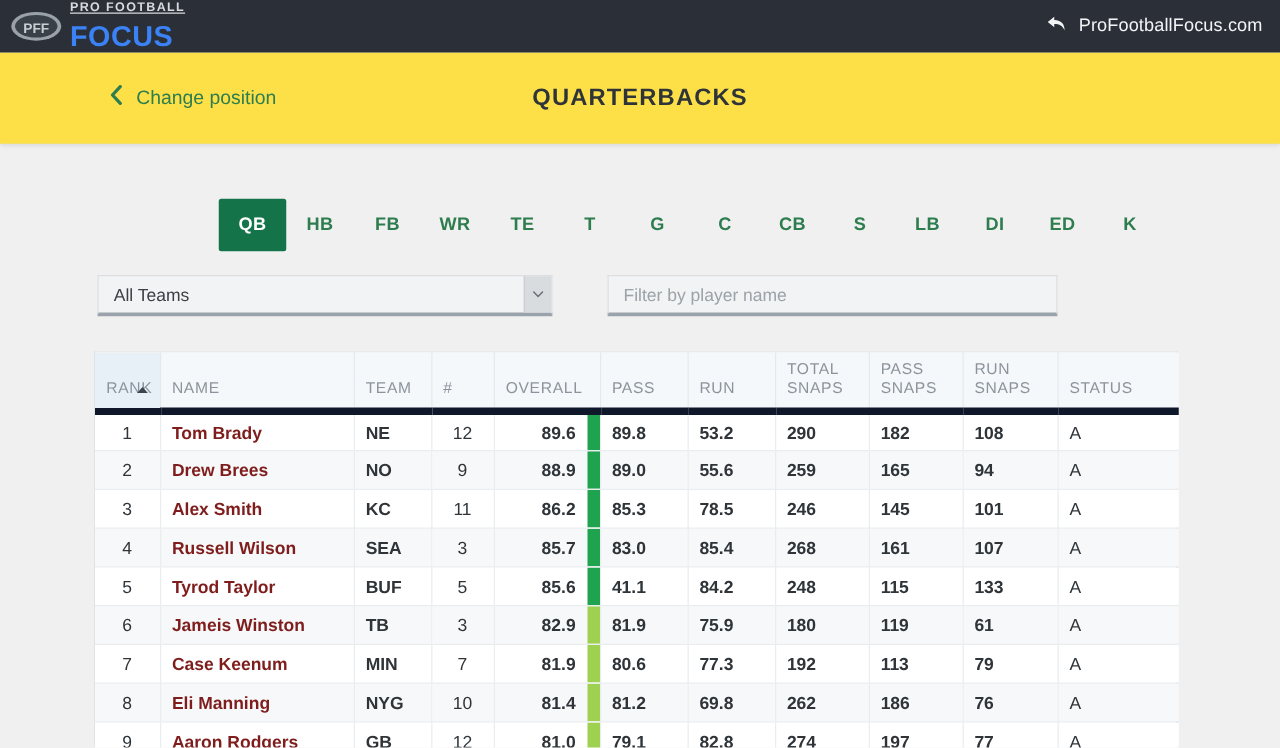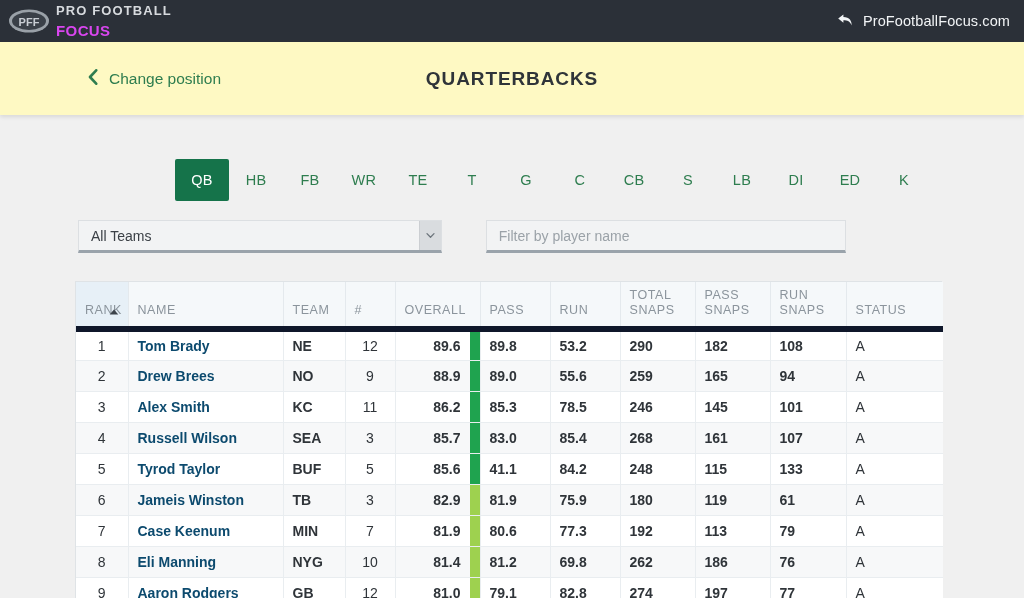--- a/index.html
+++ b/index.html
@@ -24,37 +24,38 @@
     position: relative;
     z-index: 5;
   }
   .logo { display: flex; align-items: center; gap: 6px; }
   .logo-mark {
     width: 42px; height: 26px;
     display: flex; align-items: center; justify-content: center;
   }
   .logo-text { display: flex; flex-direction: column; line-height: 1; }
   .logo-text .l1 {
-    font-size: 13px; font-weight: bold; letter-spacing: 1.1px;
+    font-size: 10px; font-weight: bold; letter-spacing: 1.1px;
     color: #d7dade;
+    text-decoration: underline;
   }
   .logo-text .l2 {
-    font-size: 15px; font-weight: bold; letter-spacing: 0.4px;
-    color: #d946ef; margin-top: 6px;
+    font-size: 23px; font-weight: bold; letter-spacing: 0.4px;
+    color: #3b82f6; margin-top: 6px;
   }
   .site-link {
     display: flex; align-items: center; gap: 9px;
     color: #f2f4f6; font-size: 14.5px; letter-spacing: .1px;
   }
   .back-arrow { display: block; }
 
   
   .subheader {
     height: 73px;
-    background: #fef9c3;
+    background: #fde047;
     box-shadow: 0 2px 4px rgba(0,0,0,0.10);
     position: relative;
     z-index: 4;
     display: flex;
     align-items: center;
   }
   .change-position {
     position: absolute;
     left: 88px;
     display: flex; align-items: center; gap: 11px;
@@ -80,21 +81,21 @@
     align-items: stretch;
     margin: 44px 0 0 175px;
     height: 42px;
     width: 682px;
   }
   .tab {
     min-width: 54px;
     padding: 0 12px;
     display: flex; align-items: center; justify-content: center;
     font-size: 14.5px;
-    font-weight: normal;
+    font-weight: bold;
     color: #2e7d4f;
     cursor: pointer;
     letter-spacing: .3px;
   }
   .tab.active {
     background: #15734a;
     color: #ffffff;
     border-radius: 2px;
   }
 
@@ -187,21 +188,21 @@
     font-size: 14px;
     color: #2f3439;
     white-space: nowrap;
     overflow: hidden;
   }
   tbody td:last-child { border-right: none; }
   tbody tr:nth-child(even) { background: #f7f8f9; }
   tbody tr:nth-child(odd)  { background: #ffffff; }
 
   td.rank { text-align: center; color: #2f3439; }
-  td.name a { color: #0c4a6e; font-weight: bold; text-decoration: none; cursor: pointer; }
+  td.name a { color: #7f1d1d; font-weight: bold; text-decoration: none; cursor: pointer; }
   td.team, td.status { text-align: left; font-weight: bold; }
   td.status { font-weight: normal; }
   td.num { font-weight: bold; }
   td.jersey { text-align: center; font-weight: normal; margin-left: 44px; }
 
   td.overall {
     position: relative;
     text-align: right;
     font-weight: bold;
     padding-right: 19px;

